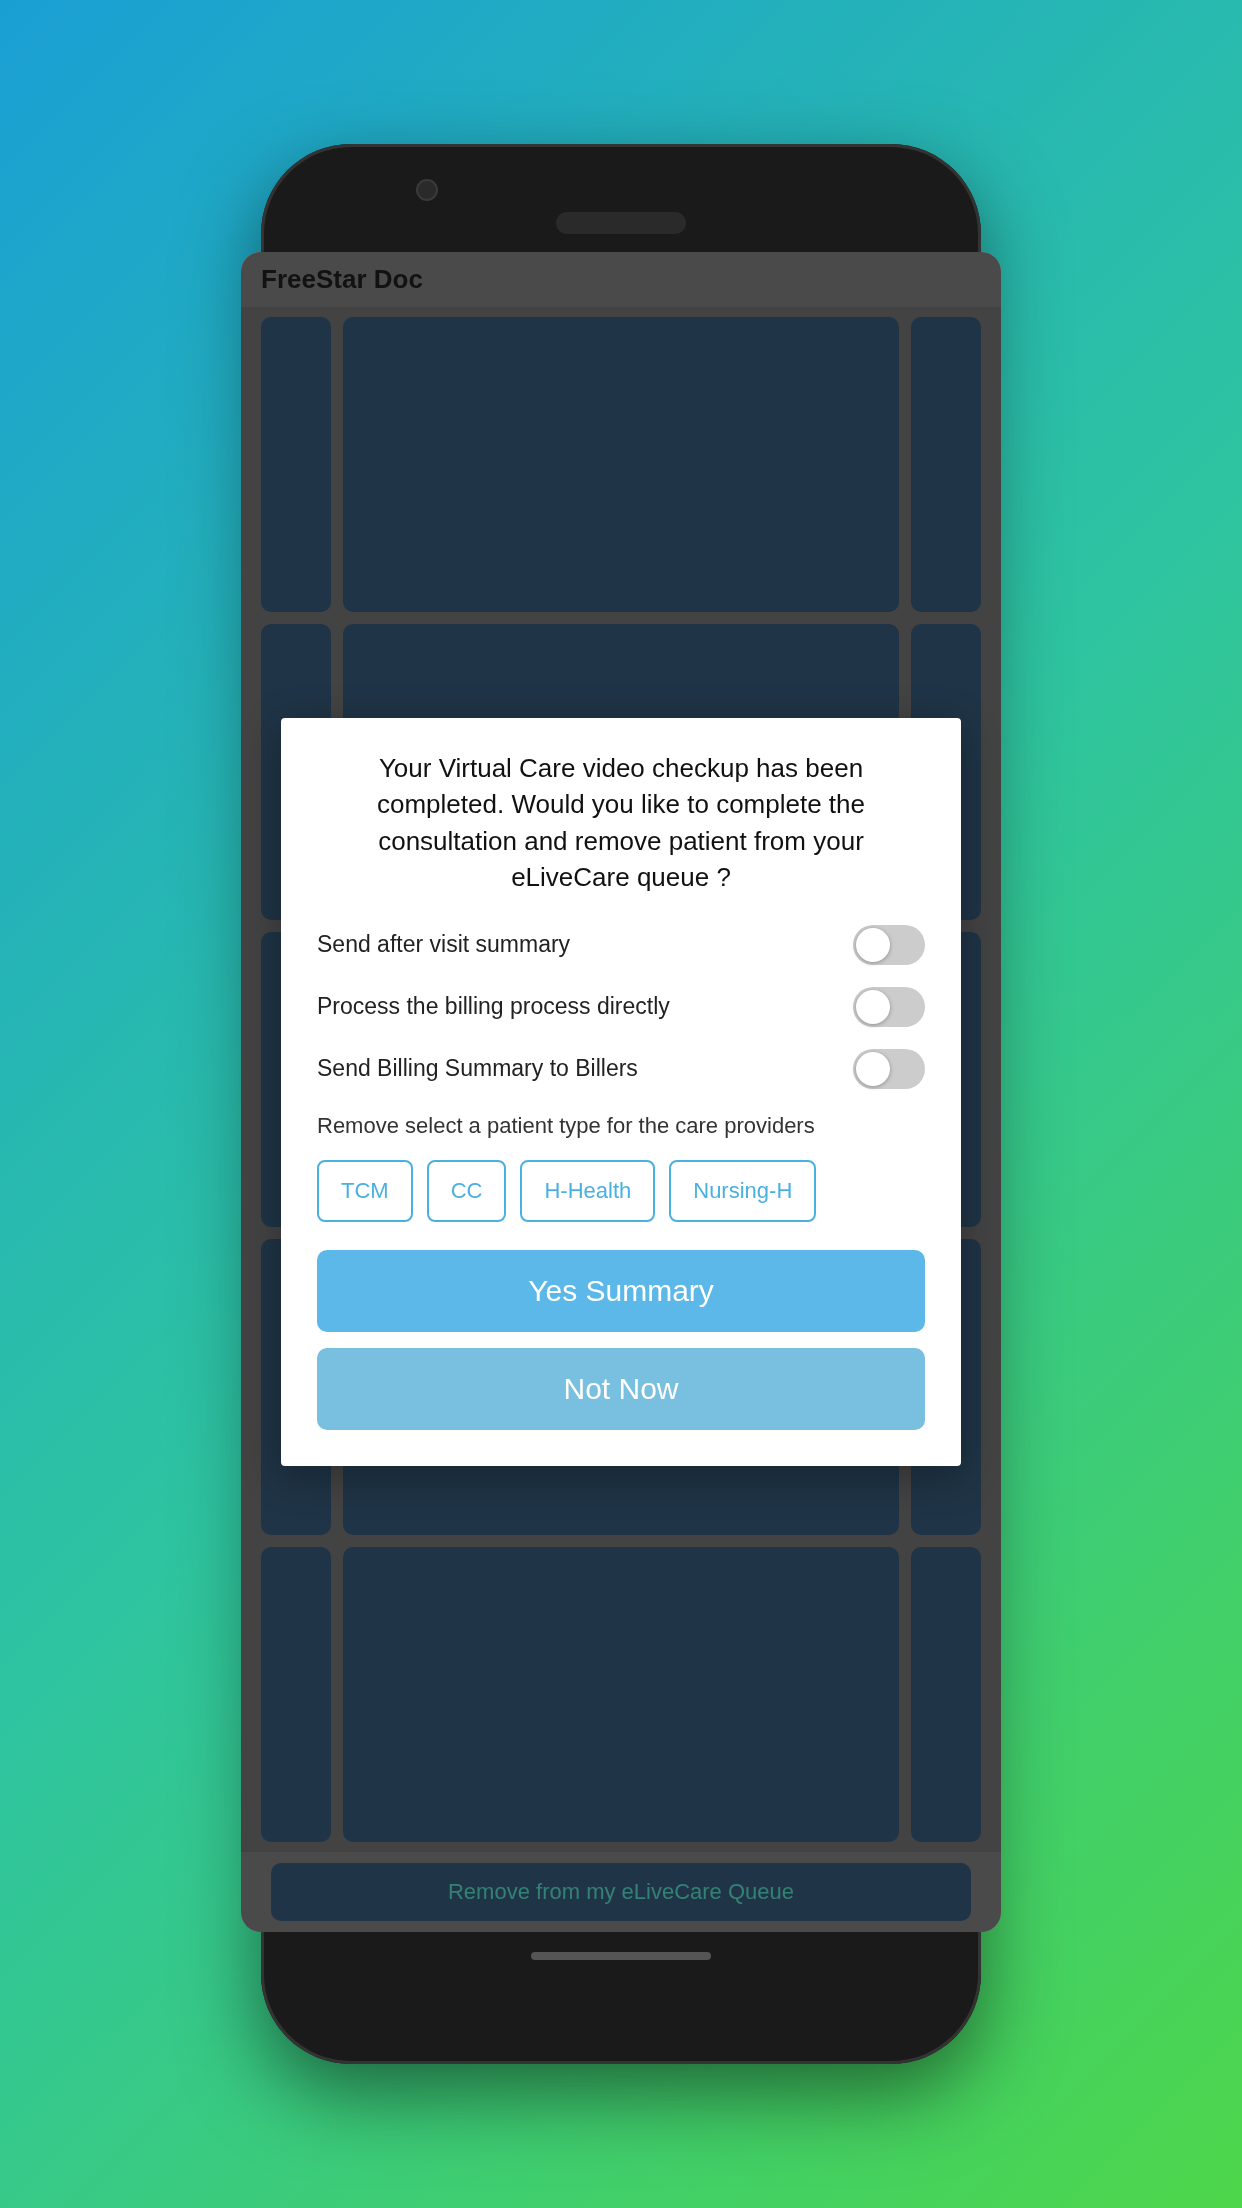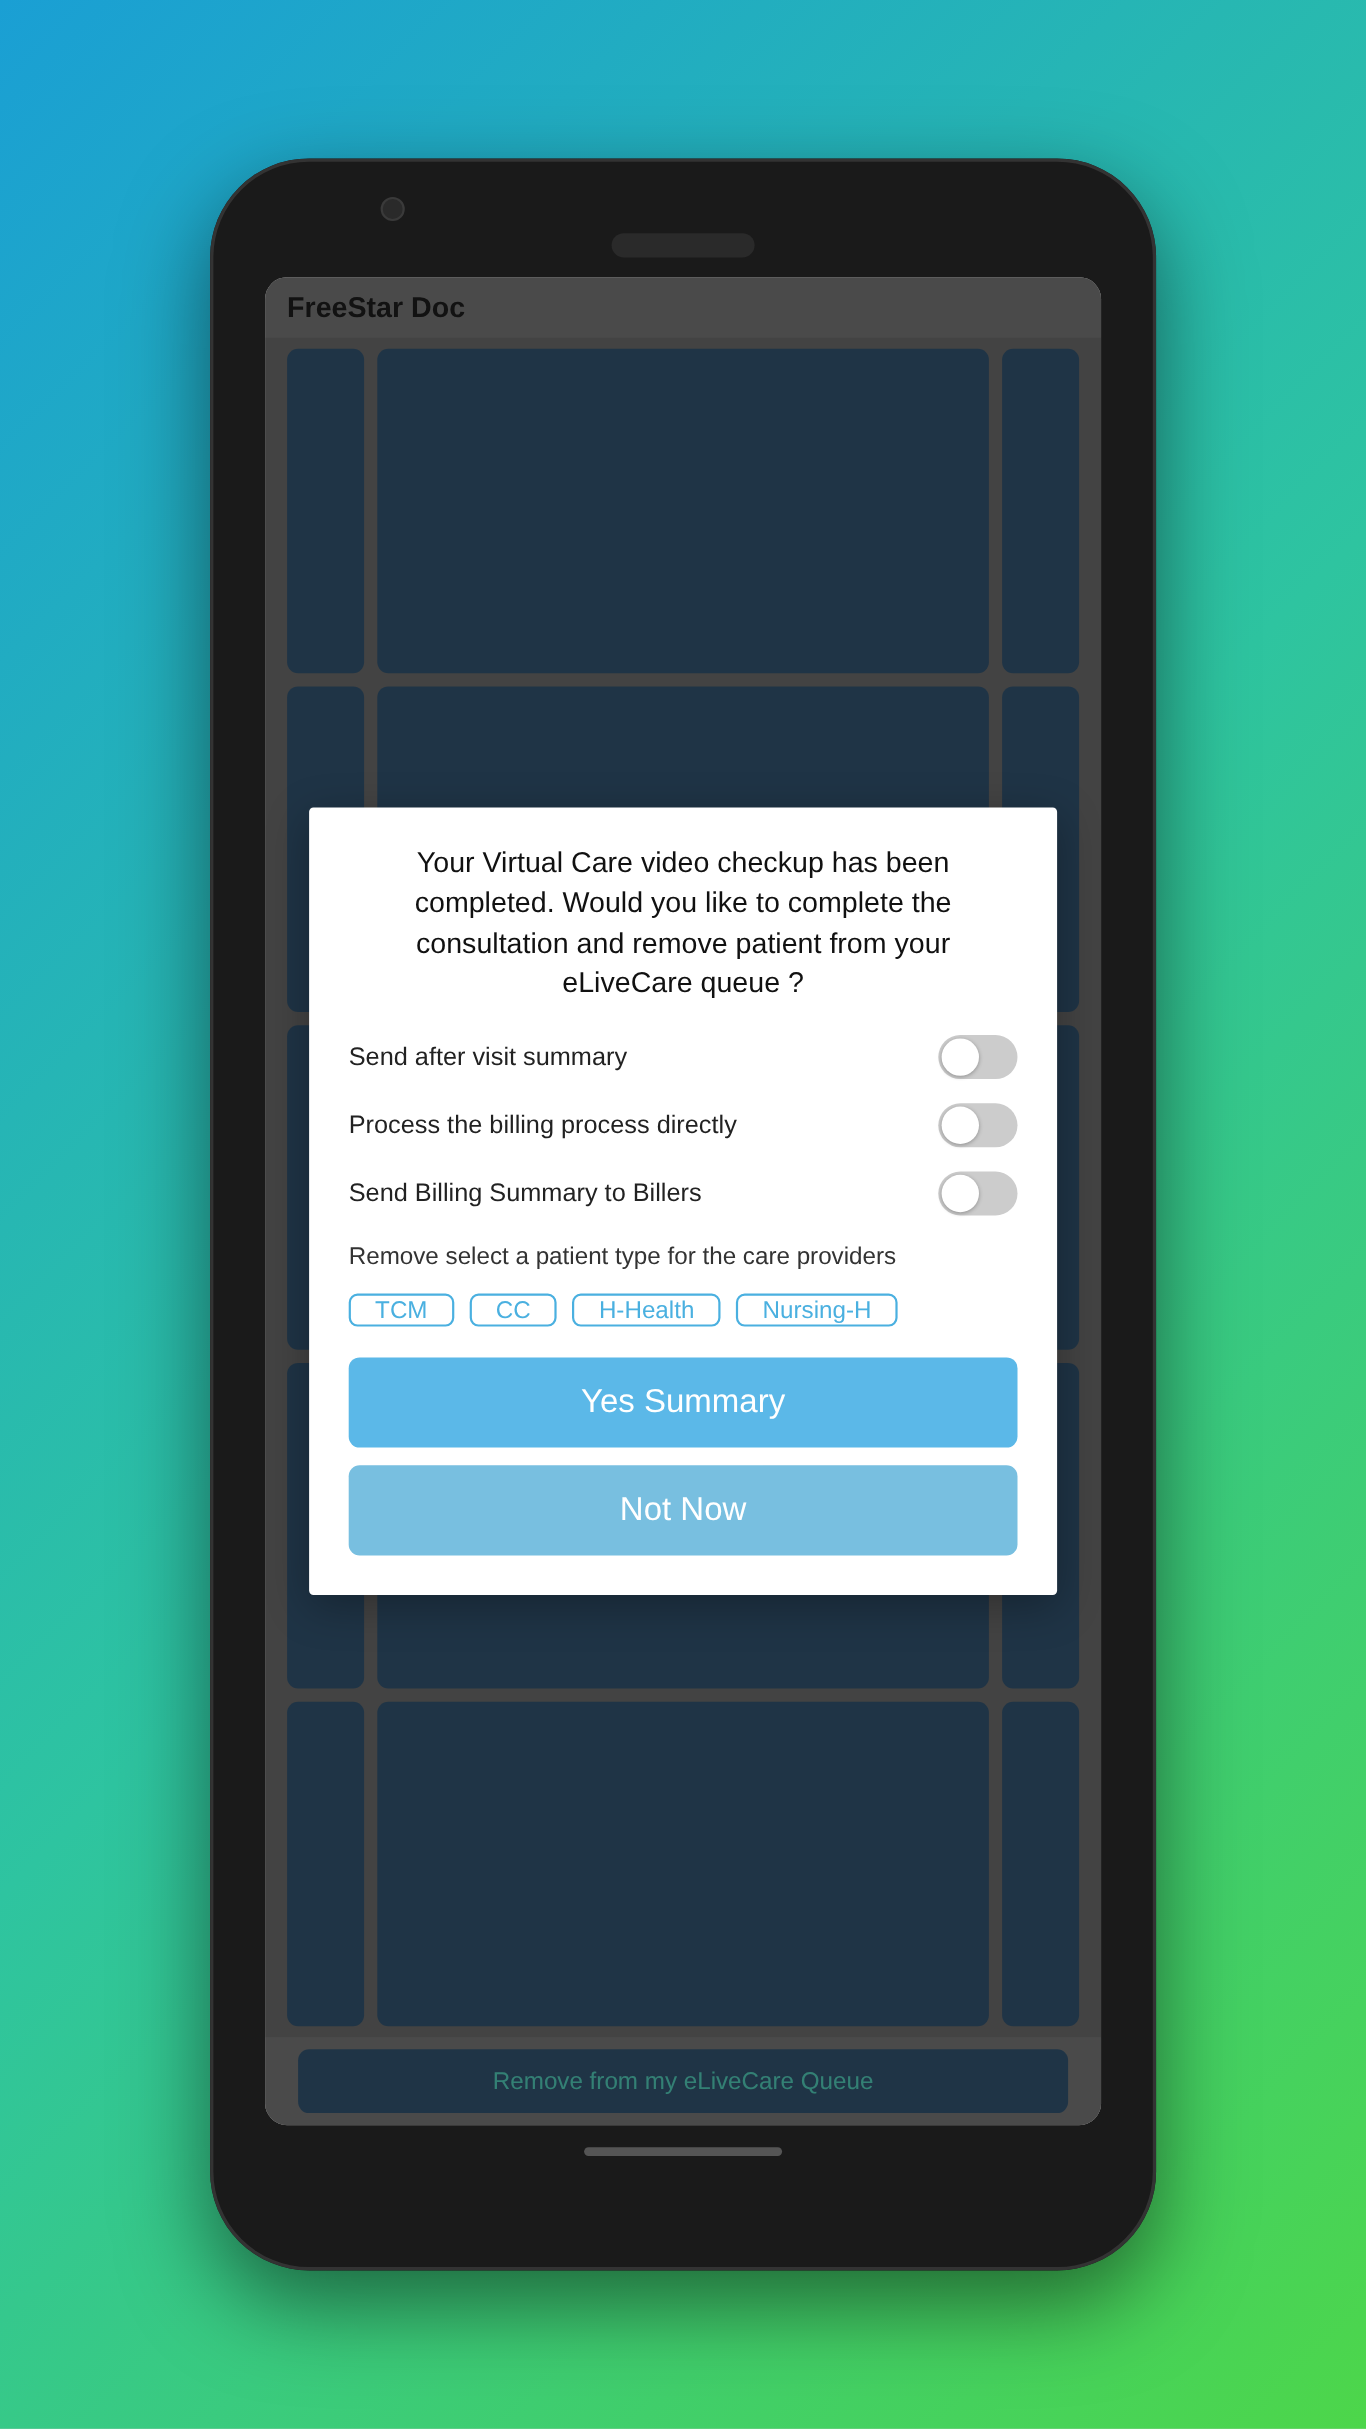--- a/index.html
+++ b/index.html
@@ -8,21 +8,21 @@
       width: 1242px;
       height: 2208px;
       background: linear-gradient(135deg, #1a9fd4 0%, #2ec4a0 50%, #4dd64a 100%);
       display: flex;
       align-items: center;
       justify-content: center;
       font-family: -apple-system, BlinkMacSystemFont, 'Helvetica Neue', Arial, sans-serif;
     }
 
     .phone-frame {
-      width: 860px;
+      width: 720px;
       height: 1920px;
       background: #1a1a1a;
       border-radius: 90px;
       position: relative;
       box-shadow: 0 30px 80px rgba(0,0,0,0.5), inset 0 0 0 3px #333;
       display: flex;
       flex-direction: column;
       align-items: center;
     }
 
@@ -211,21 +211,21 @@
       gap: 14px;
       flex-wrap: wrap;
       margin-bottom: 28px;
     }
 
     .patient-type-btn {
       border: 2px solid #4ab0e0;
       background: #fff;
       color: #4ab0e0;
       border-radius: 8px;
-      padding: 0 22px;
+      padding: 16px 22px;
       font-size: 22px;
       cursor: pointer;
     }
 
     
     .action-btn {
       width: 100%;
       height: 82px;
       border-radius: 10px;
       border: none;

